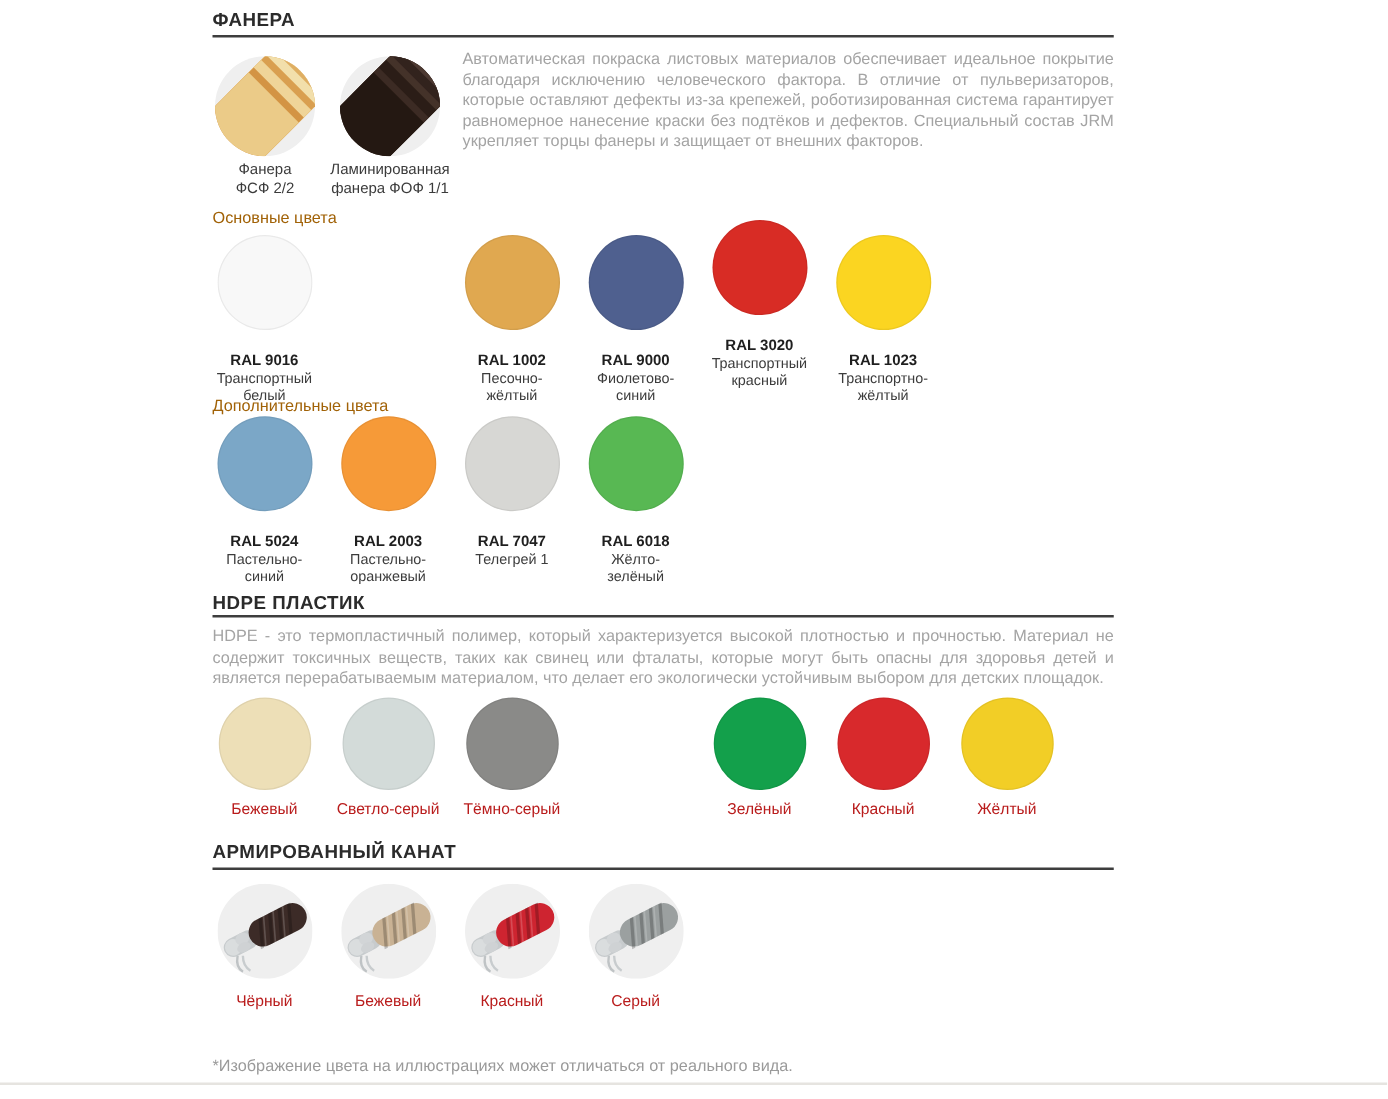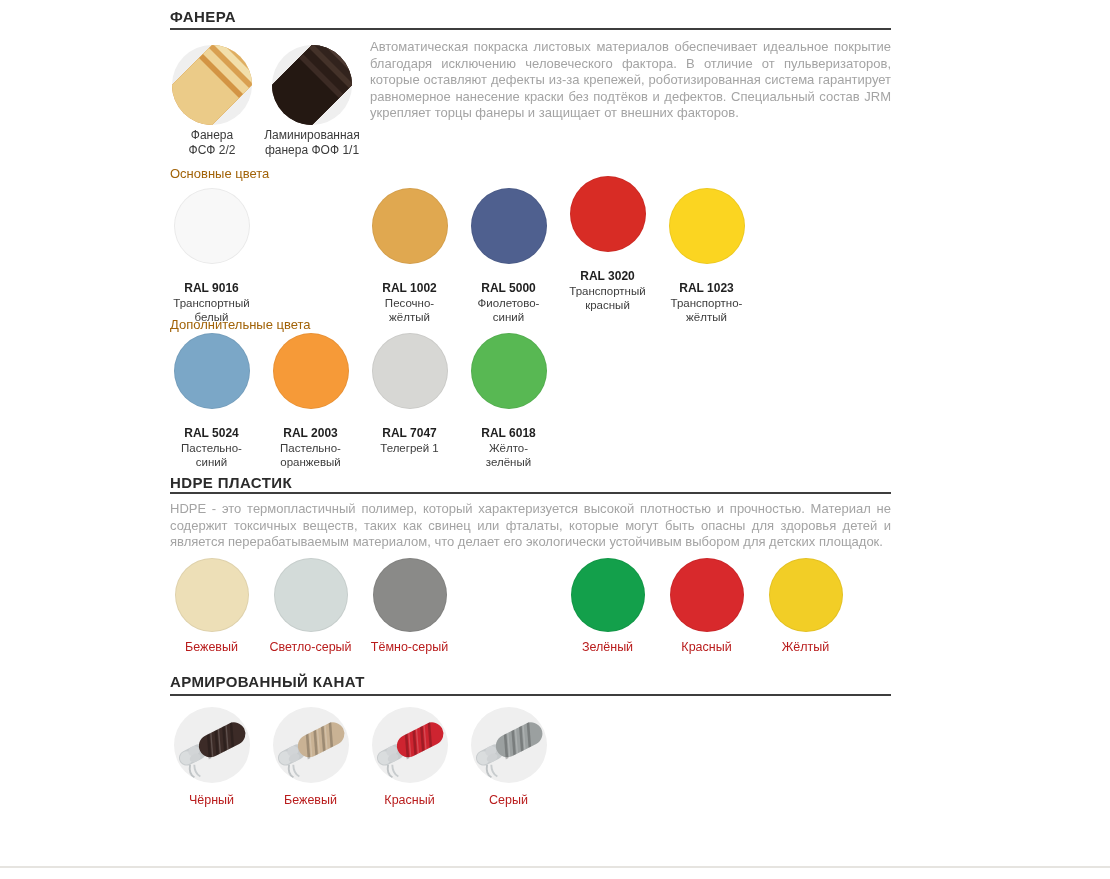--- a/index.html
+++ b/index.html
@@ -86,21 +86,21 @@
 белый</div>
   </div>
   <div class="cell" style="left:360px;top:188px">
     <div class="dot d76" style="background-color: rgb(224, 168, 80);"></div>
     <div class="code">RAL 1002</div>
     <div class="cname">Песочно-
 жёлтый</div>
   </div>
   <div class="cell" style="left:459px;top:188px">
     <div class="dot d76" style="background-color: rgb(79, 96, 143);"></div>
-    <div class="code">RAL 5000</div>
+    <div class="code">RAL 9000</div>
     <div class="cname">Фиолетово-
 синий</div>
   </div>
   <div class="cell" style="left:558px;top:176px">
     <div class="dot d76" style="background-color: rgb(216, 44, 37);"></div>
     <div class="code">RAL 3020</div>
     <div class="cname">Транспортный
 красный</div>
   </div>
   <div class="cell" style="left:657px;top:188px">
@@ -303,15 +303,16 @@
             <path d="M52 52 L62 28 L63.5 28 L53.5 52 Z"></path>
           </g>
         </g>
           </g>
       </svg>
     </span>
     <div class="hname" style="margin-top:6px">Серый</div>
   </div>
 
 
+  <div class="abs footnote" style="left:170px;top:845px">*Изображение цвета на иллюстрациях может отличаться от реального вида.</div>
   <div class="abs bottom-line" style="left:0;top:866px;width:1110px;height:2px"></div>
 
 </div>
 
 </body></html>

